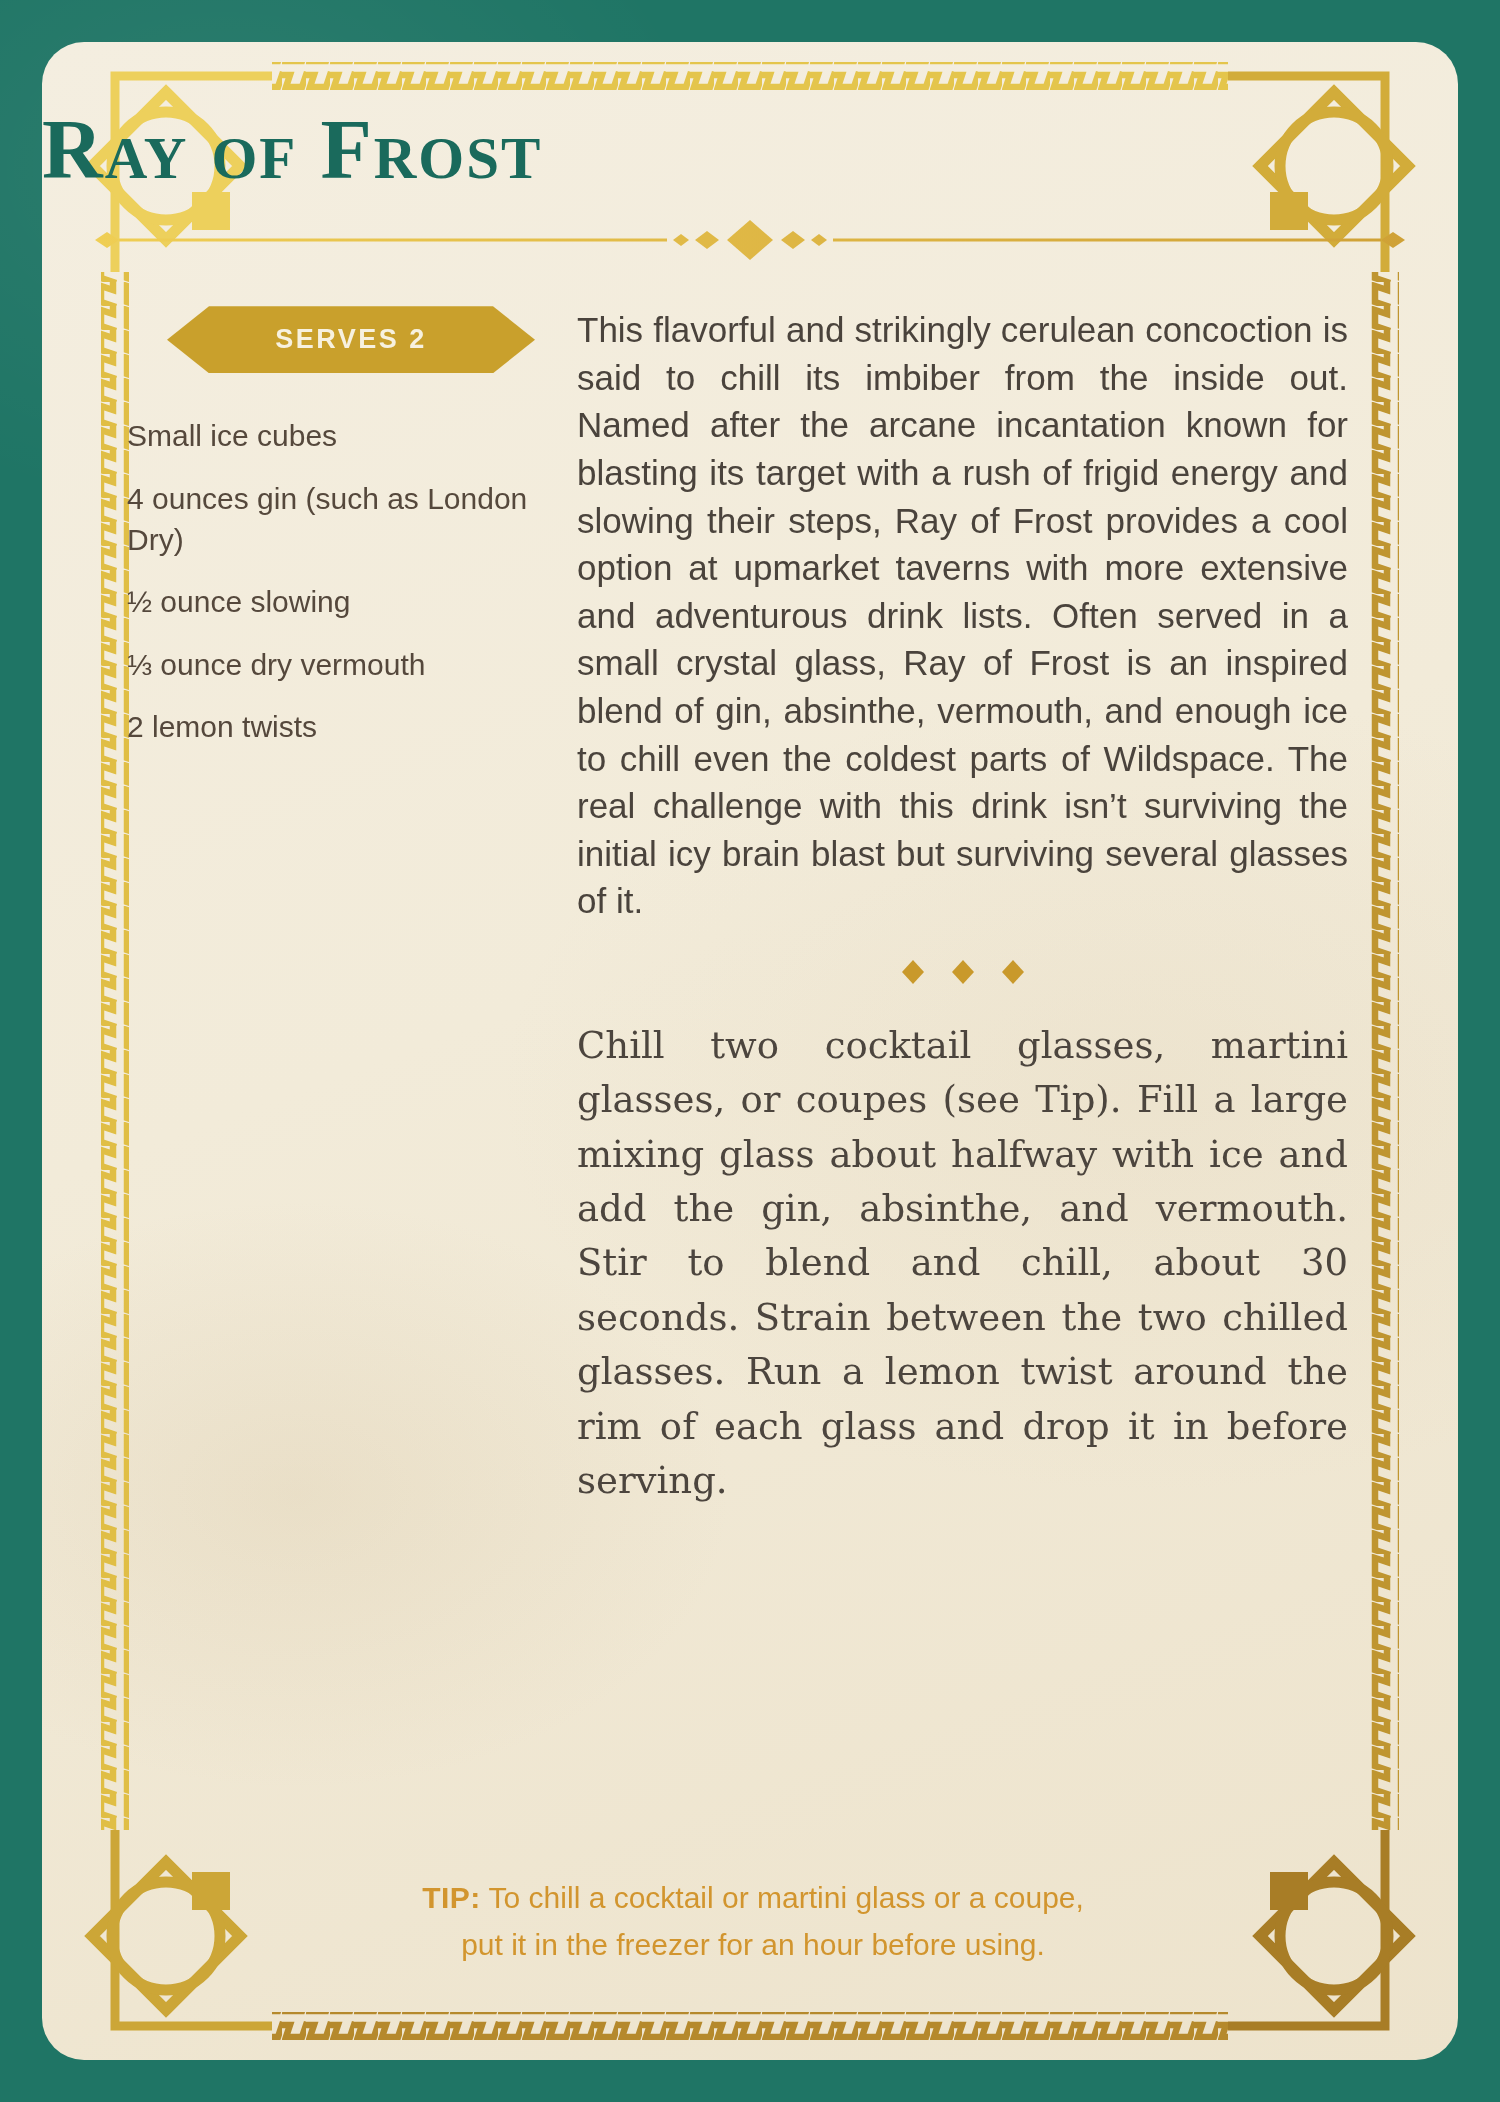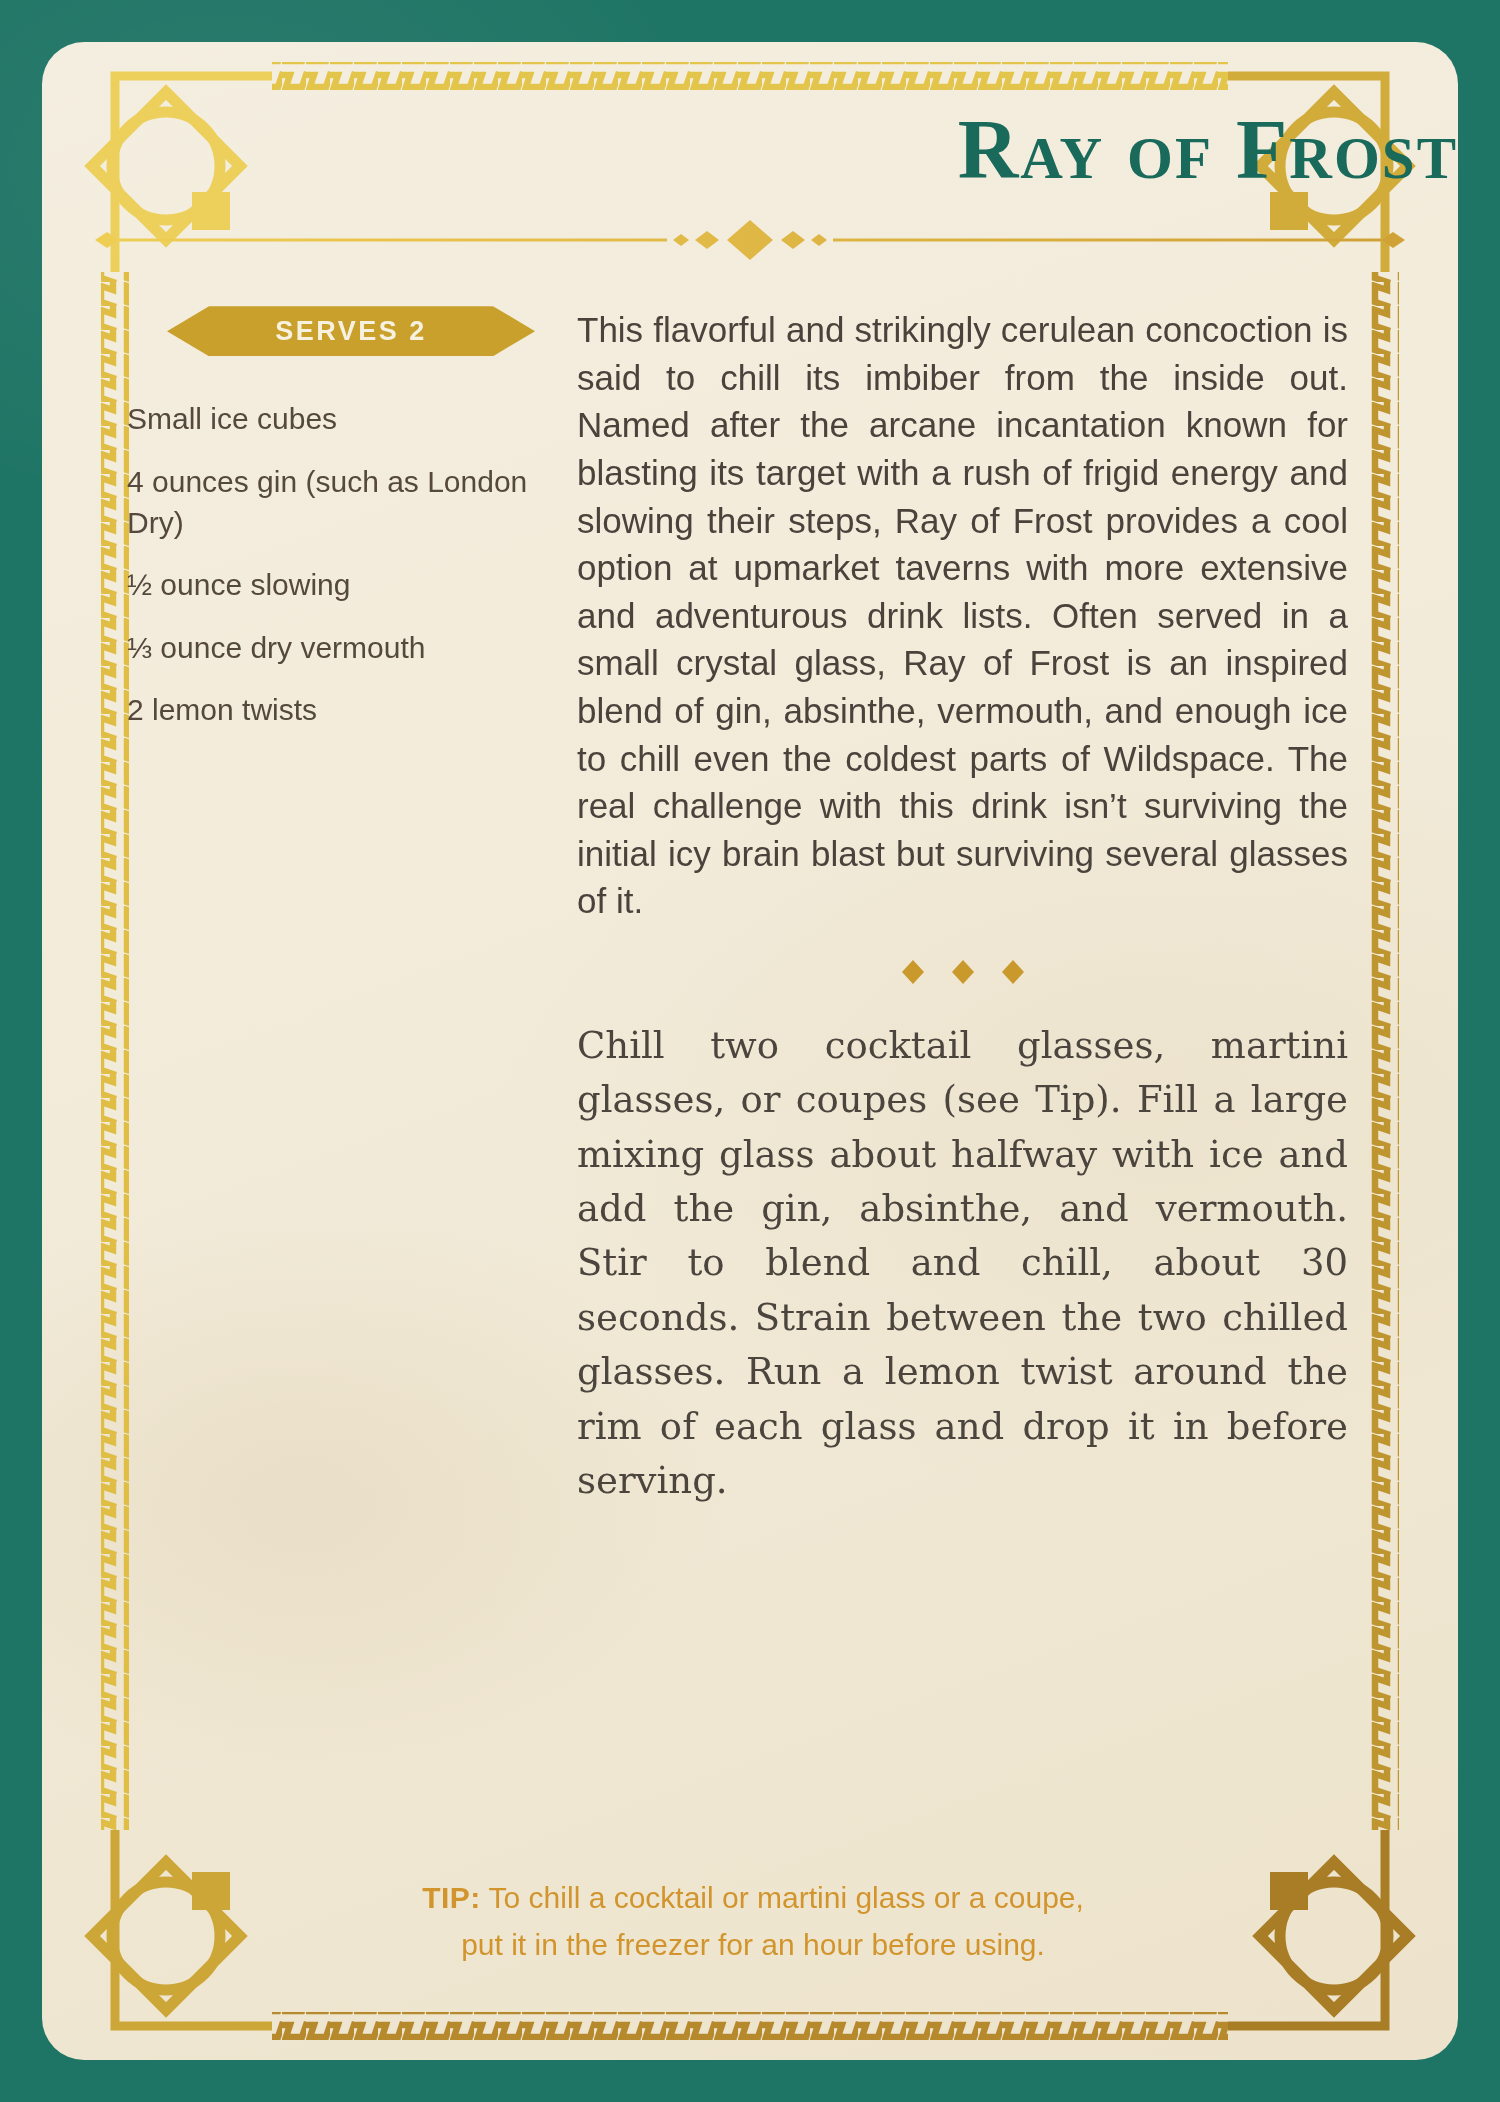--- a/index.html
+++ b/index.html
@@ -9,26 +9,26 @@
     #1F7565;}
   .card{position:absolute;left:42px;top:42px;width:1416px;height:2018px;border-radius:42px;
     background:
       radial-gradient(ellipse 620px 420px at 18% 72%, rgba(208,188,150,0.22), transparent 70%),
       radial-gradient(ellipse 900px 560px at 78% 52%, rgba(214,196,162,0.16), transparent 72%),
       linear-gradient(160deg,#F4EEE0 0%,#F2EBD9 45%,#EDE3CC 100%);
     overflow:hidden;}
   .border-svg{position:absolute;left:0;top:0;pointer-events:none;}
   .content{position:relative;z-index:2;padding-top:64px;}
   .title{font-family:"Liberation Serif",serif;font-weight:700;font-variant:small-caps;
-    font-size:84px;line-height:1.05;letter-spacing:2px;color:#1A6A5C;text-align:right;margin:0;}
+    font-size:84px;line-height:1.05;letter-spacing:2px;color:#1A6A5C;text-align:left;margin:0;}
   .divider-wrap{margin-top:24px;text-align:center;}
   .columns{display:flex;margin-top:40px;padding:0 110px 0 85px;gap:42px;}
   .col-left{width:408px;flex:0 0 408px;}
   .col-right{flex:1;}
-  .badge{width:368px;height:50px;margin-left:40px;background:#C9A02C;
+  .badge{width:368px;height:67px;margin-left:40px;background:#C9A02C;
     clip-path:polygon(0 50%,42px 0,calc(100% - 42px) 0,100% 50%,calc(100% - 42px) 100%,42px 100%);
     display:flex;align-items:center;justify-content:center;
     color:#F7F1DF;font-weight:700;font-size:27px;letter-spacing:2.5px;}
   .ingredients{list-style:none;margin:42px 0 0 0;padding:0;font-size:30px;line-height:1.38;color:#55483C;}
   .ingredients li{margin-bottom:21px;}
   .description{margin:0;font-size:35px;line-height:1.36;color:#4A433C;text-align:justify;}
   .diamond-sep{margin:34px 0 0 0;text-align:center;}
   .instructions{margin:30px 0 0 0;font-family:"DejaVu Serif","Liberation Serif",serif;
     font-size:37px;line-height:1.47;color:#4C453E;text-align:justify;}
   .tip{position:absolute;left:6px;right:0;bottom:92px;text-align:center;z-index:2;

